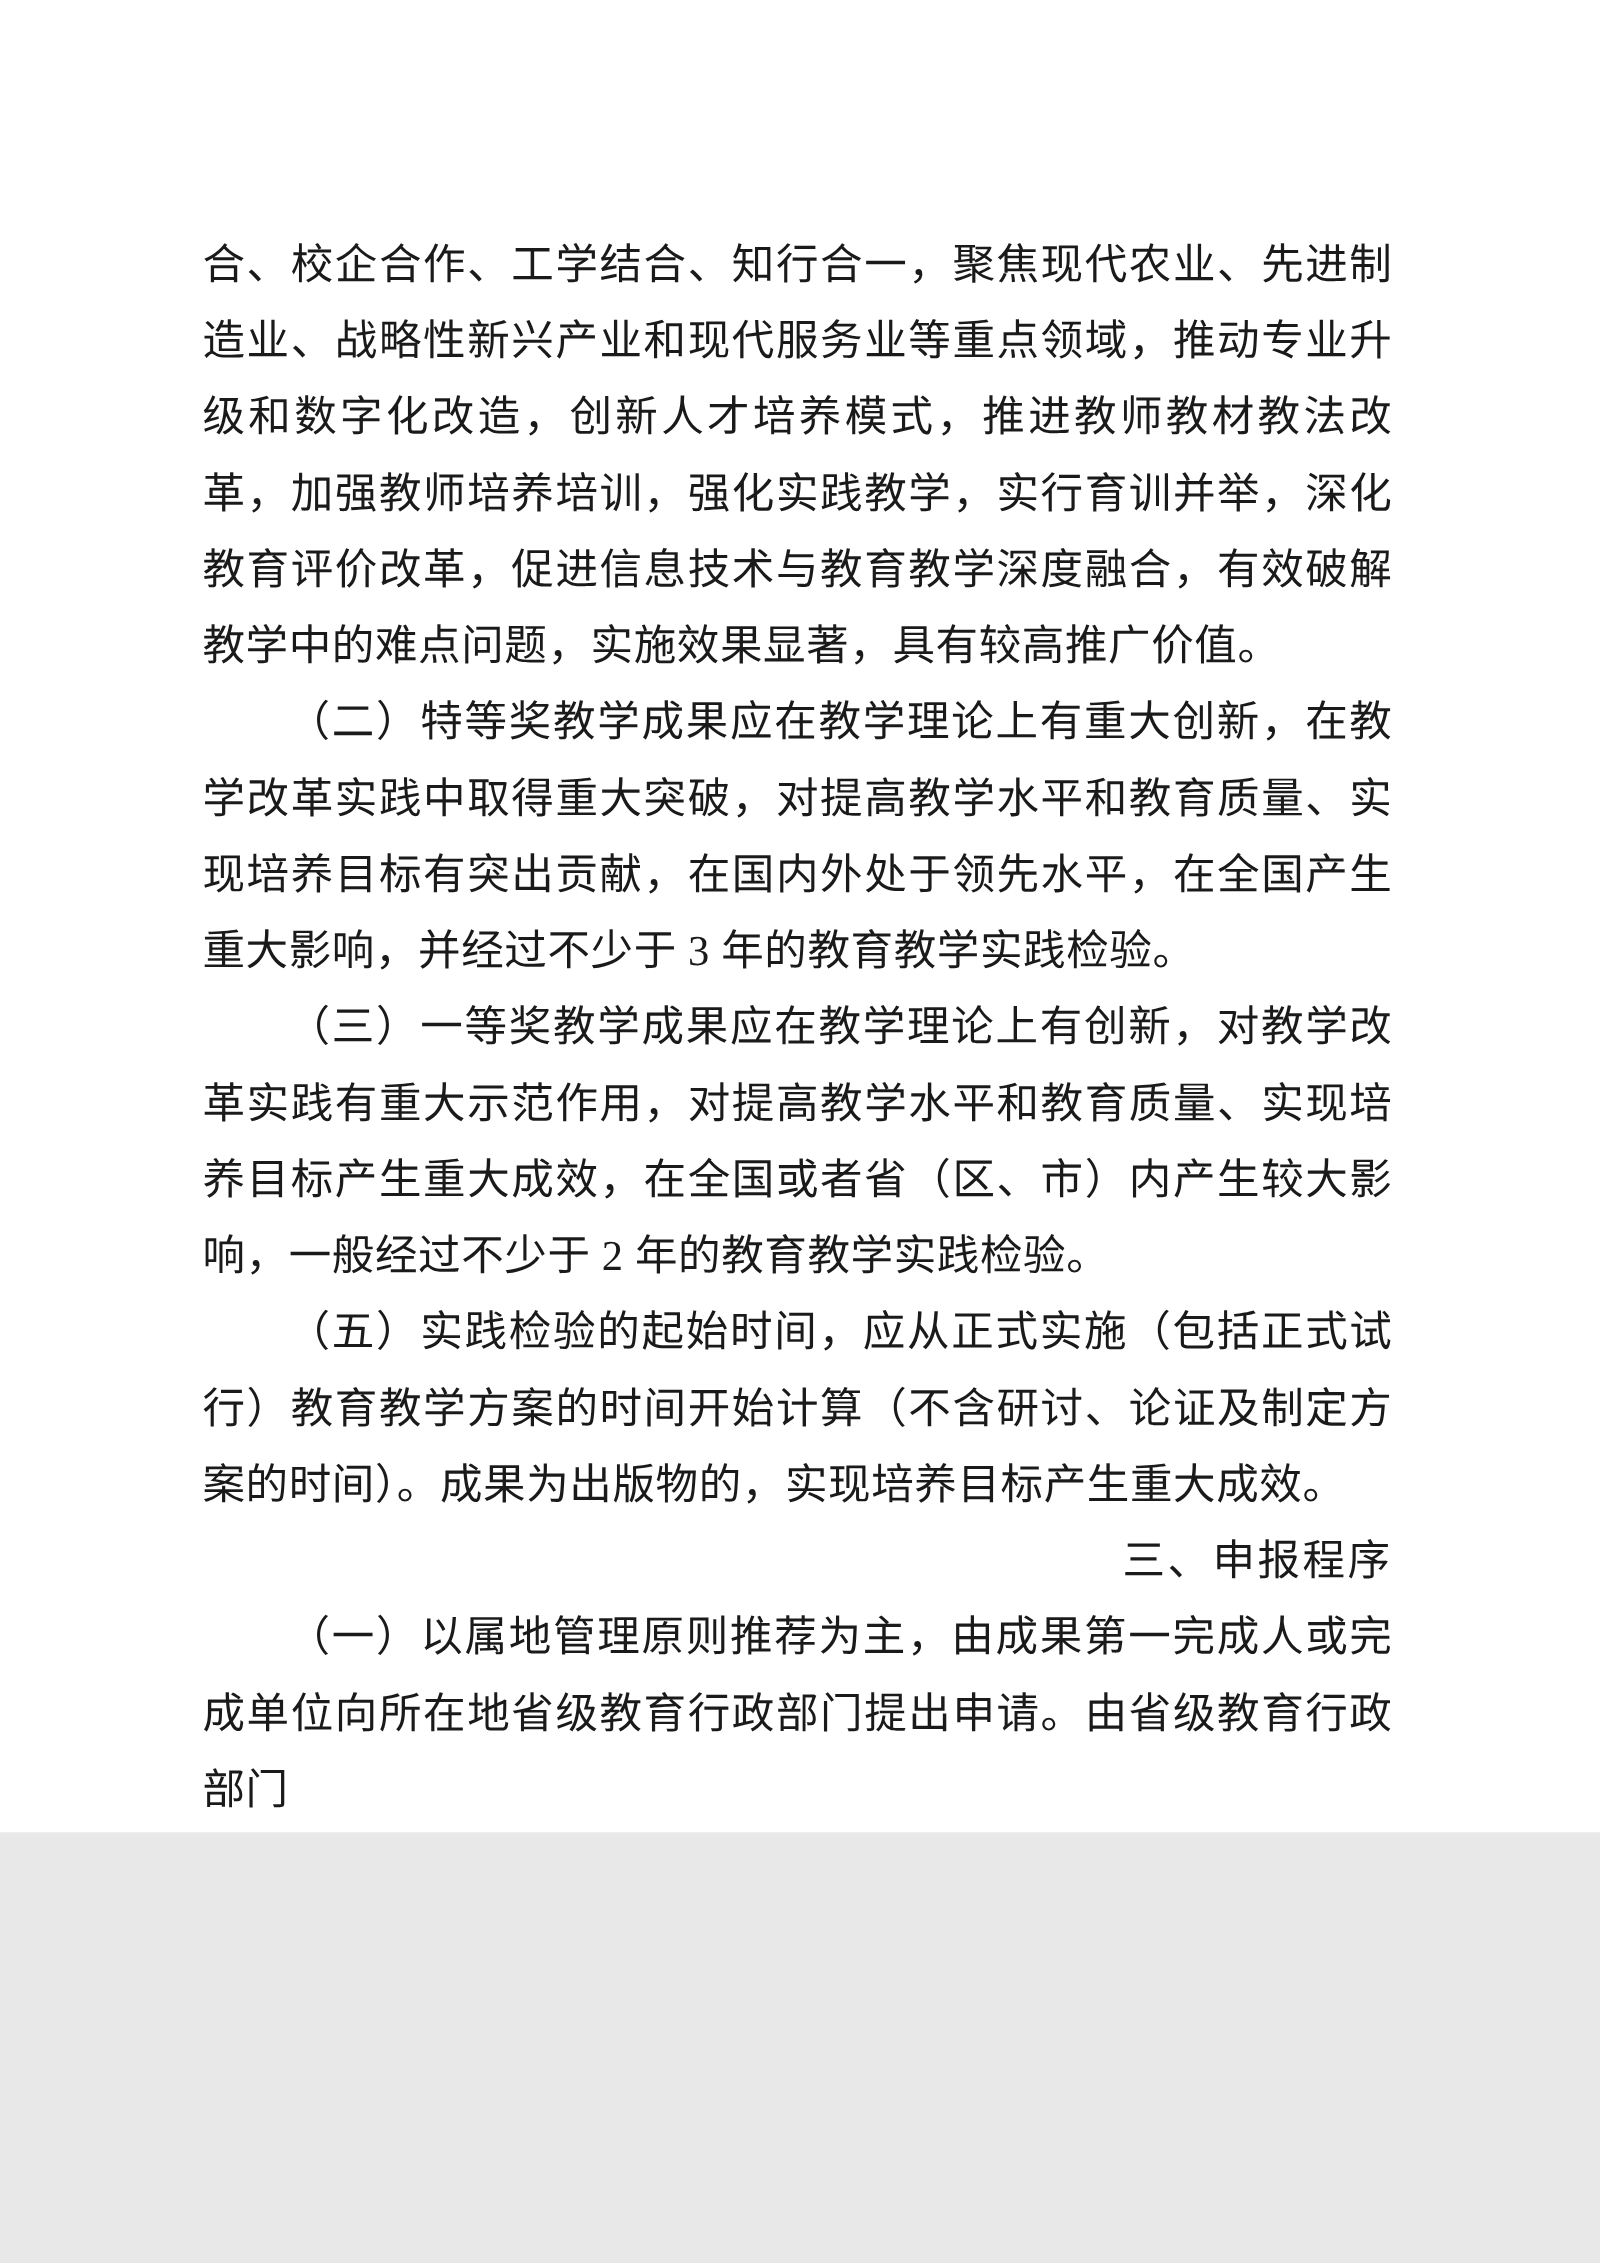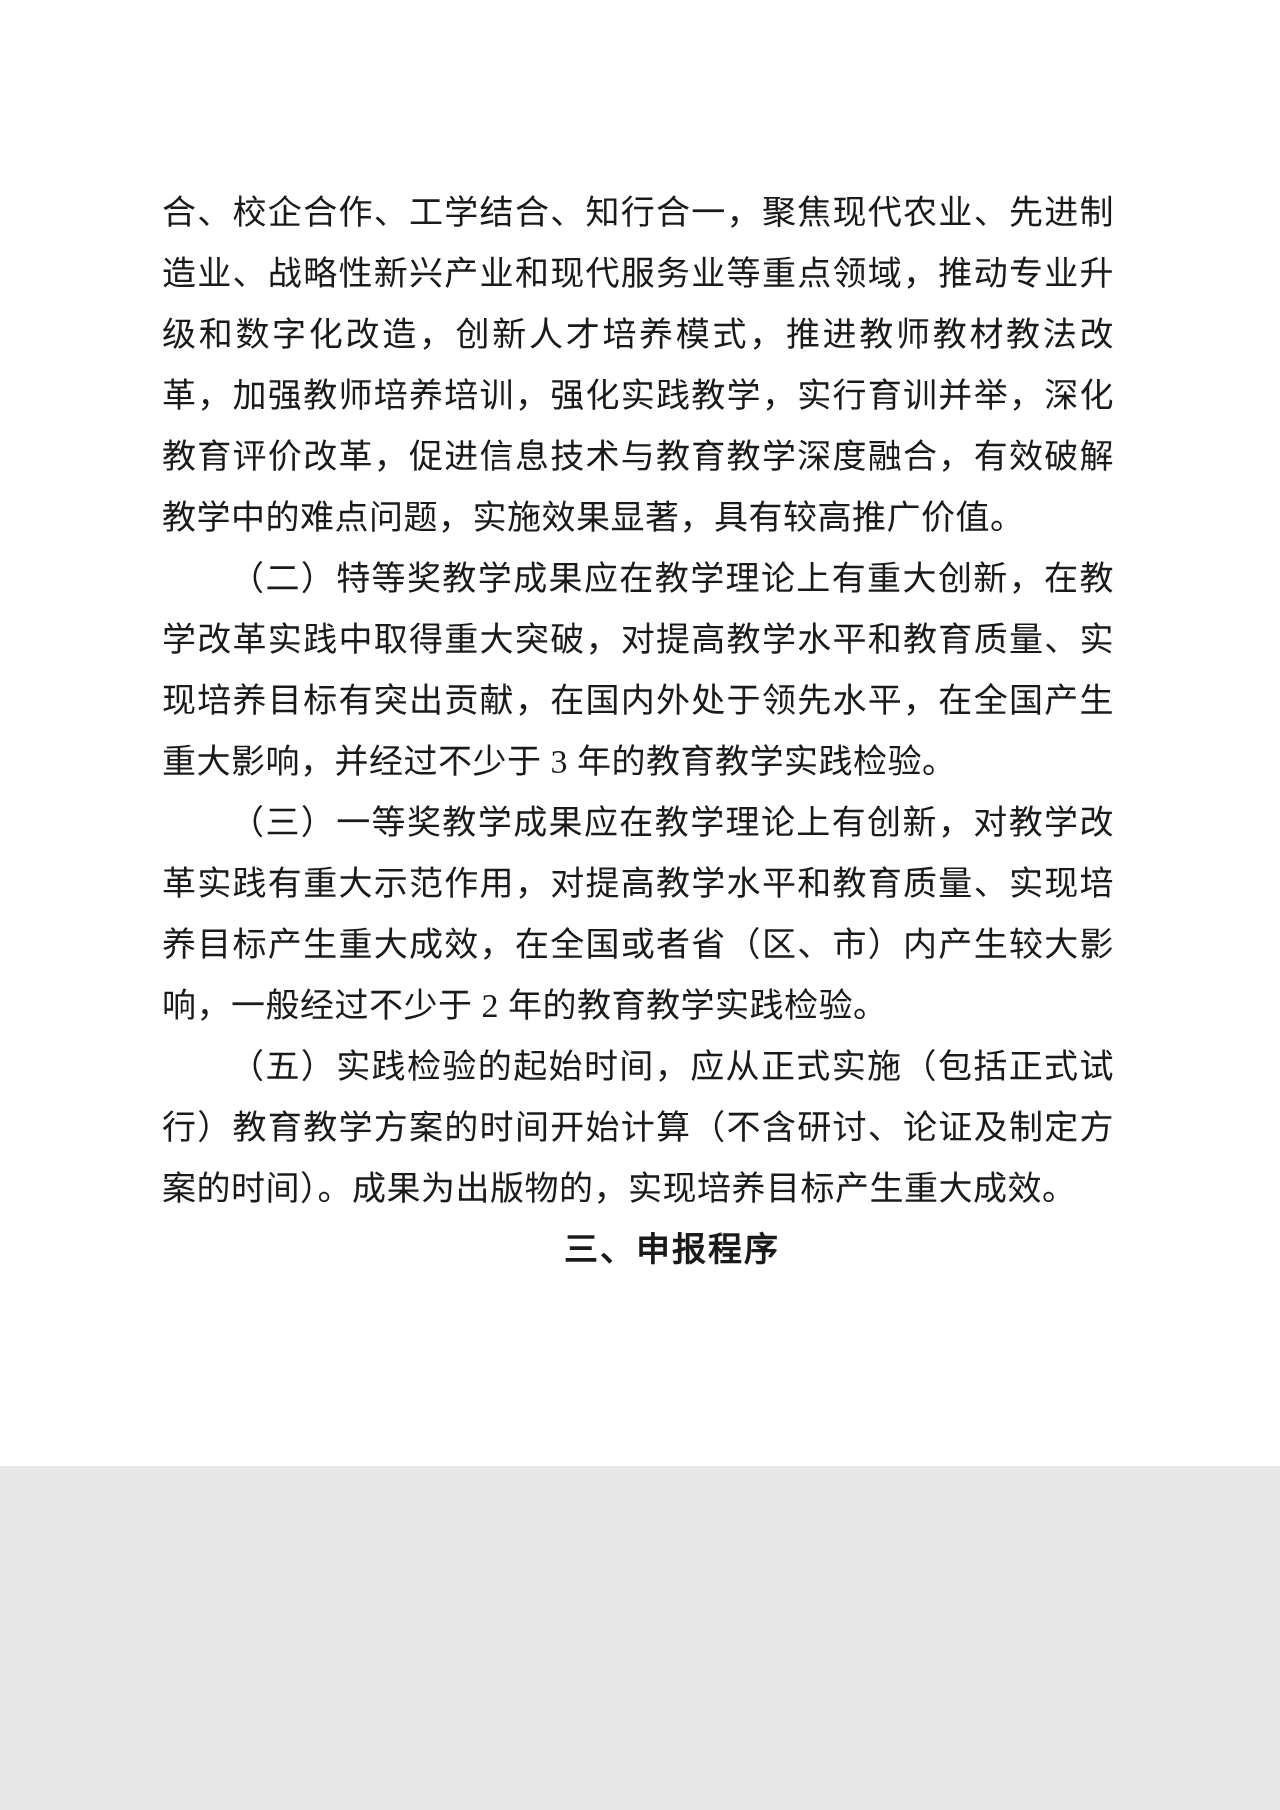--- a/index.html
+++ b/index.html
@@ -31,22 +31,22 @@
     text-align: justify;
     text-justify: inter-character;
     letter-spacing: 0.5px;
     font-family: "Liberation Serif", "DejaVu Serif", serif;
   }
   .text-block p.indent {
     text-indent: 2em;
   }
   .text-block p.heading {
     font-family: "Liberation Sans", "DejaVu Sans", sans-serif;
-    font-weight: bold;
-    text-align: center;
+    font-weight: normal;
+    text-align: right;
     letter-spacing: 2px;
   }
   .page-number {
     position: absolute;
     left: 0;
     top: 1596px;
     width: 100%;
     text-align: center;
     font-size: 20px;
     line-height: 40px;
@@ -59,15 +59,16 @@
 </head>
 <body>
 
 <div class="page">
   <div class="text-block">
       <p>合、校企合作、工学结合、知行合一，聚焦现代农业、先进制造业、战略性新兴产业和现代服务业等重点领域，推动专业升级和数字化改造，创新人才培养模式，推进教师教材教法改革，加强教师培养培训，强化实践教学，实行育训并举，深化教育评价改革，促进信息技术与教育教学深度融合，有效破解教学中的难点问题，实施效果显著，具有较高推广价值。</p>
       <p class="indent">（二）特等奖教学成果应在教学理论上有重大创新，在教学改革实践中取得重大突破，对提高教学水平和教育质量、实现培养目标有突出贡献，在国内外处于领先水平，在全国产生重大影响，并经过不少于 3 年的教育教学实践检验。</p>
       <p class="indent">（三）一等奖教学成果应在教学理论上有创新，对教学改革实践有重大示范作用，对提高教学水平和教育质量、实现培养目标产生重大成效，在全国或者省（区、市）内产生较大影响，一般经过不少于 2 年的教育教学实践检验。</p>
       <p class="indent">（五）实践检验的起始时间，应从正式实施（包括正式试行）教育教学方案的时间开始计算（不含研讨、论证及制定方案的时间）。成果为出版物的，实现培养目标产生重大成效。</p>
       <p class="indent heading">三、申报程序</p>
+      <p class="indent">（一）以属地管理原则推荐为主，由成果第一完成人或完成单位向所在地省级教育行政部门提出申请。由省级教育行政部门</p>
     </div>
   <div class="page-number">— 11 —</div>
 </div>
 
 </body></html>

